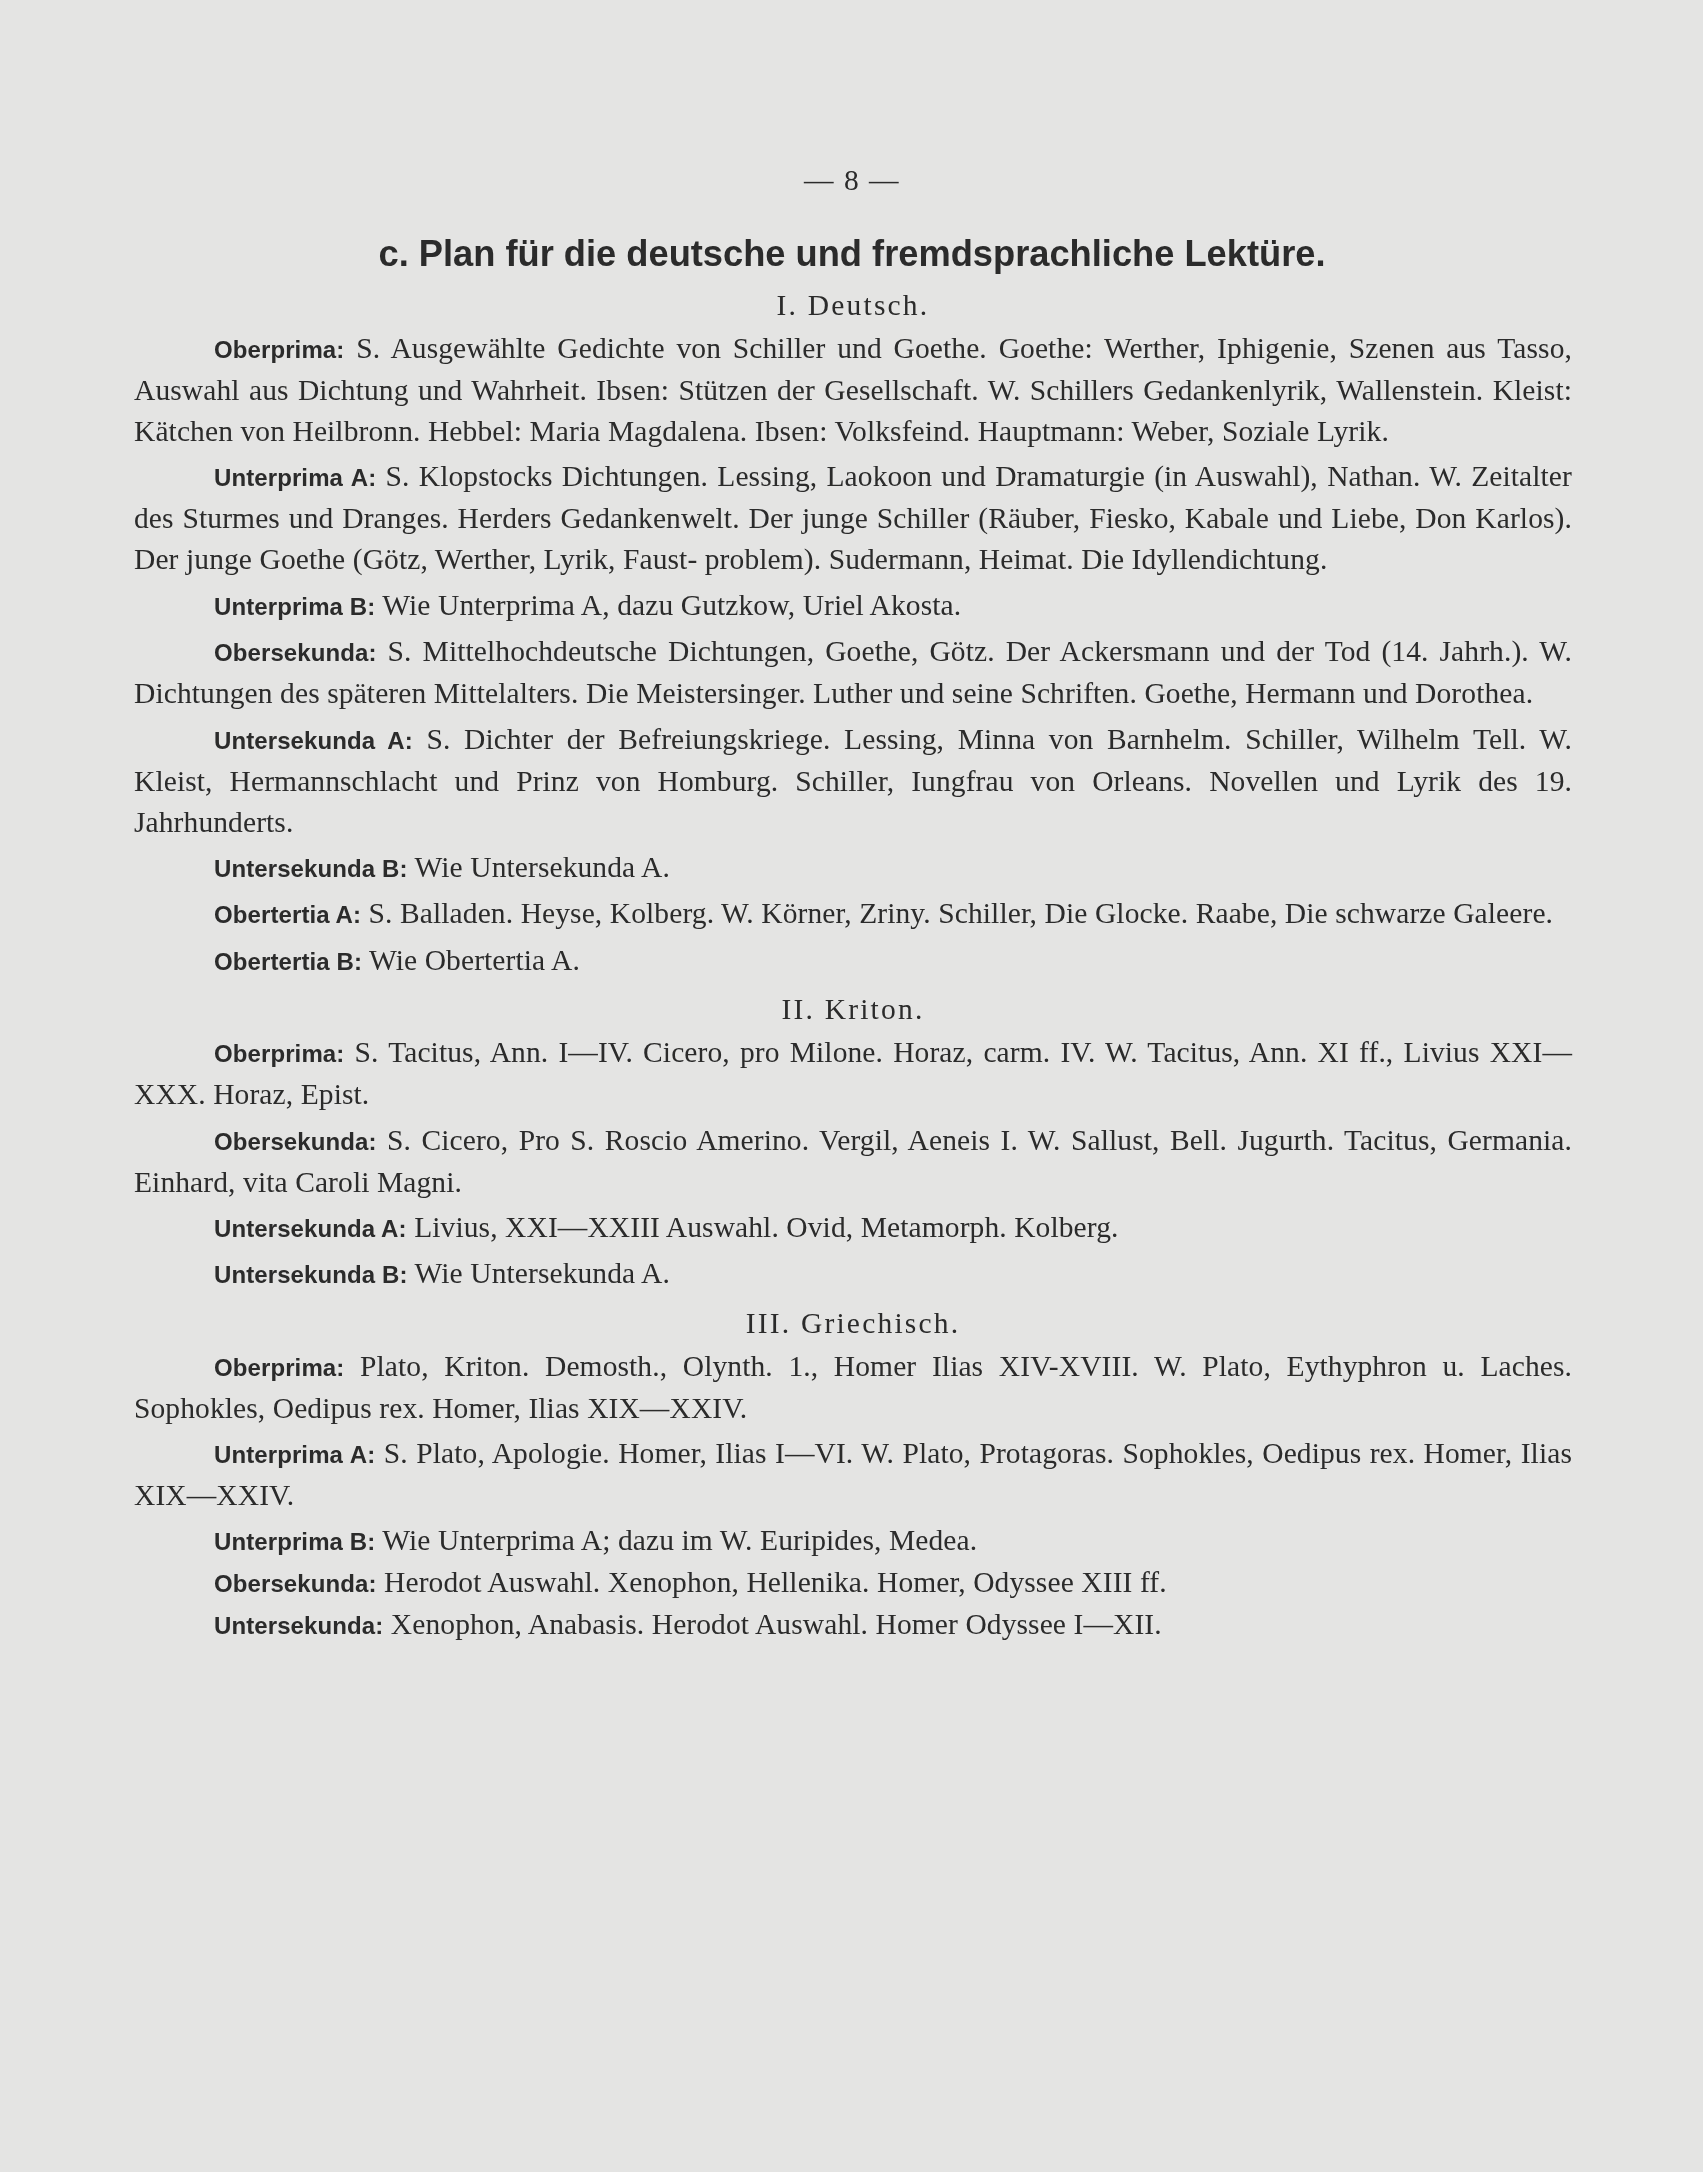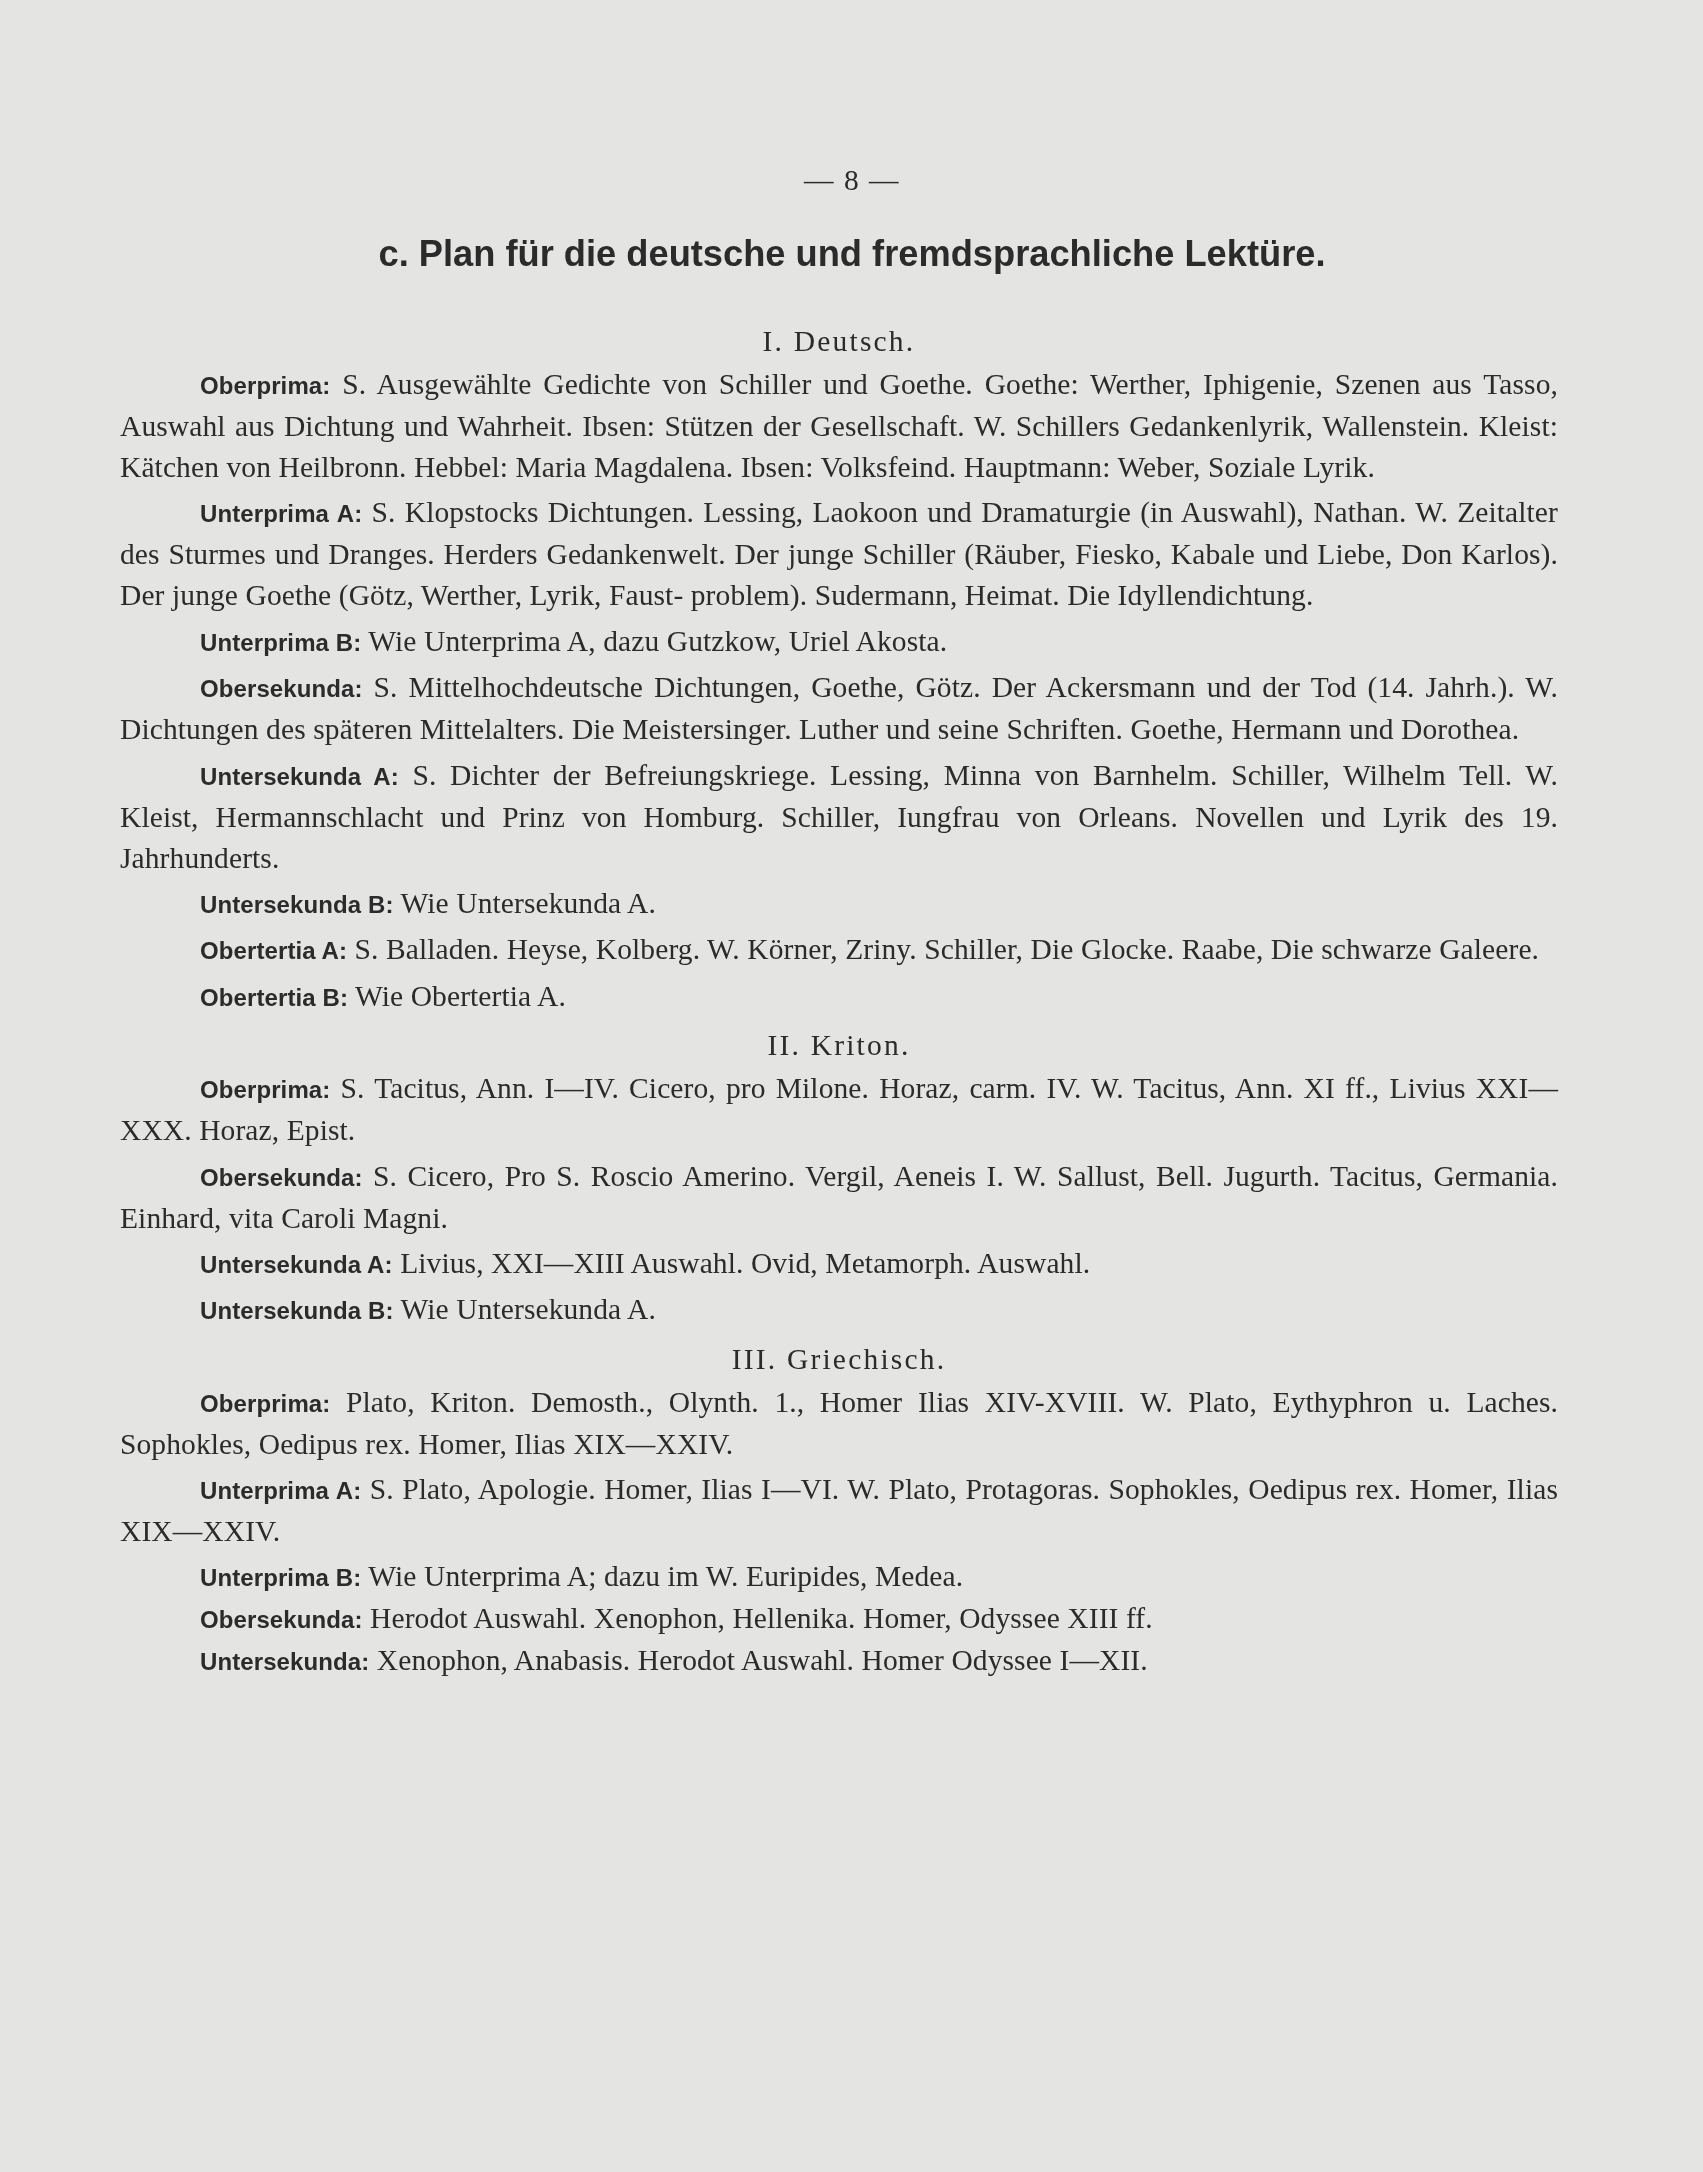--- a/index.html
+++ b/index.html
@@ -15,22 +15,22 @@
     position: absolute; top: 164px; left: 0; width: 1704px;
     text-align: center; font-size: 29.5px; letter-spacing: 1.5px;
   }
   .title {
     position: absolute; top: 233px; left: 0; width: 1704px;
     text-align: center; font-size: 37px; font-weight: bold;
     font-family: "Liberation Sans Narrow", "Liberation Sans", "DejaVu Sans", sans-serif;
     transform: scaleX(0.98);
   }
   .content {
-    position: absolute; top: 282px; left: 120px; width: 1438px;
-    font-size: 29.5px; line-height: 41px; margin-top: 36px;
+    position: absolute; top: 282px; left: 134px; width: 1438px;
+    font-size: 29.5px; line-height: 41px;
   }
   .section-heading {
     text-align: center; letter-spacing: 2.2px; margin: 0; padding-top: 3px;
     height: 43px;
   }
   .entry {
     margin: 0 0 4.4px 0; text-align: justify; text-indent: 80px;
     letter-spacing: 0.1px;
   }
   .entry.tight { margin-bottom: 0; }
@@ -57,21 +57,21 @@
     <p class="entry"><span class="form">Untersekunda A:</span> <span>S. Dichter der Befreiungskriege. Lessing, Minna von Barnhelm. Schiller, Wilhelm Tell. W. Kleist, Hermannschlacht und Prinz von Homburg. Schiller, Iungfrau von Orleans. Novellen und Lyrik des 19. Jahrhunderts.</span></p>
     <p class="entry"><span class="form">Untersekunda B:</span> <span>Wie Untersekunda A.</span></p>
     <p class="entry"><span class="form">Obertertia A:</span> <span>S. Balladen. Heyse, Kolberg. W. Körner, Zriny. Schiller, Die Glocke. Raabe, Die schwarze Galeere.</span></p>
     <p class="entry"><span class="form">Obertertia B:</span> <span>Wie Obertertia A.</span></p>
   </div>
 
   <div>
     <p class="section-heading">II. Kriton.</p>
     <p class="entry"><span class="form">Oberprima:</span> <span>S. Tacitus, Ann. I—IV. Cicero, pro Milone. Horaz, carm. IV. W. Tacitus, Ann. XI ff., Livius XXI—XXX. Horaz, Epist.</span></p>
     <p class="entry"><span class="form">Obersekunda:</span> <span>S. Cicero, Pro S. Roscio Amerino. Vergil, Aeneis I. W. Sallust, Bell. Jugurth. Tacitus, Germania. Einhard, vita Caroli Magni.</span></p>
-    <p class="entry"><span class="form">Untersekunda A:</span> <span>Livius, XXI—XIII Auswahl. Ovid, Metamorph. Auswahl.</span></p>
+    <p class="entry"><span class="form">Untersekunda A:</span> <span>Livius, XXI—XXIII Auswahl. Ovid, Metamorph. Kolberg.</span></p>
     <p class="entry"><span class="form">Untersekunda B:</span> <span>Wie Untersekunda A.</span></p>
   </div>
 
   <div>
     <p class="section-heading">III. Griechisch.</p>
     <p class="entry"><span class="form">Oberprima:</span> <span>Plato, Kriton. Demosth., Olynth. 1., Homer Ilias XIV-XVIII. W. Plato, Eythyphron u. Laches. Sophokles, Oedipus rex. Homer, Ilias XIX—XXIV.</span></p>
     <p class="entry"><span class="form">Unterprima A:</span> <span>S. Plato, Apologie. Homer, Ilias I—VI. W. Plato, Protagoras. Sophokles, Oedipus rex. Homer, Ilias XIX—XXIV.</span></p>
     <p class="entry tight"><span class="form">Unterprima B:</span> <span>Wie Unterprima A; dazu im W. Euripides, Medea.</span></p>
     <p class="entry tight"><span class="form">Obersekunda:</span> <span>Herodot Auswahl. Xenophon, Hellenika. Homer, Odyssee XIII ff.</span></p>
     <p class="entry tight"><span class="form">Untersekunda:</span> <span>Xenophon, Anabasis. Herodot Auswahl. Homer Odyssee I—XII.</span></p>

